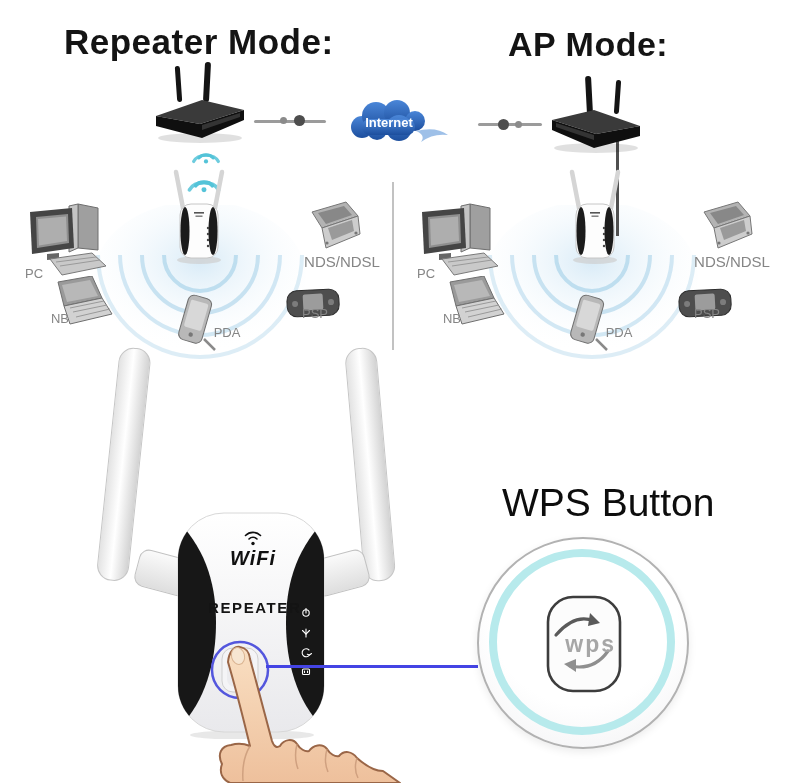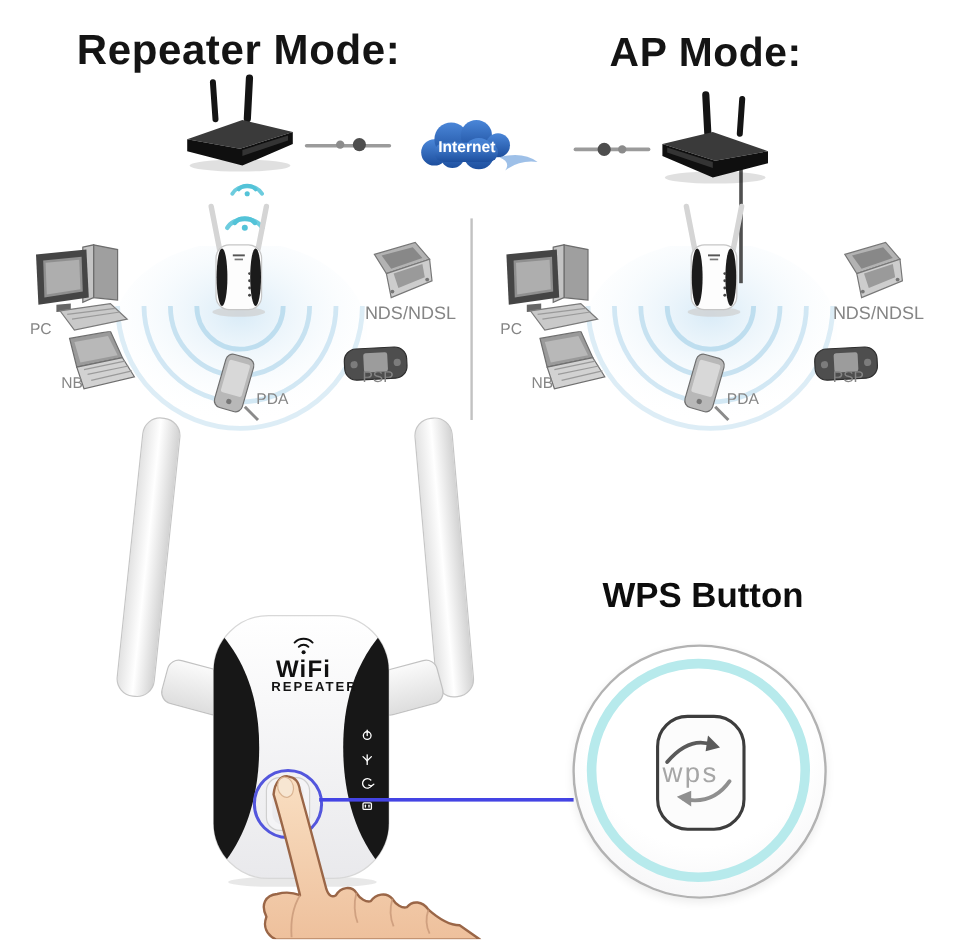--- a/index.html
+++ b/index.html
@@ -22,35 +22,35 @@
   .antenna{
     width:30px;height:232px;border-radius:15px;
     background:linear-gradient(90deg,#e3e3e3,#ffffff 45%,#d2d2d2);
     border:1px solid #c6c6c6;transform-origin:50% 0;
   }
   .hinge{
     width:54px;height:36px;border-radius:10px;
     background:linear-gradient(180deg,#fafafa,#dedede);
     border:1px solid #c2c2c2;
   }
-  .logo-wifi{font-size:20px;font-weight:bold;color:#101010;text-align:center;letter-spacing:1px;}
-  .logo-repeater{font-size:11px;font-weight:bold;color:#141414;text-align:right;letter-spacing:1.6px;}
+  .logo-wifi{font-size:20px;font-weight:bold;color:#101010;text-align:center;letter-spacing:1px;font-style:italic;}
+  .logo-repeater{font-size:15px;font-weight:bold;color:#141414;text-align:right;letter-spacing:1.6px;margin-top:32px;}
   .blue-line{height:3px;background:#4444e4;}
   .callout-circle{
     width:208px;height:208px;border-radius:50%;
     border:2px solid #b2b2b2;
     background:radial-gradient(circle at 50% 35%, #ffffff 55%, #f0f0f2 100%);
     box-shadow:0 3px 8px rgba(0,0,0,.08);
   }
   .callout-ring{
     position:absolute;left:10px;top:10px;width:170px;height:170px;border-radius:50%;
     border:8px solid #b7eaec;
   }
-  .wps-text{font-size:23px;color:#a6a6a6;text-align:left;letter-spacing:2px;font-weight:400;}
-  .wps-title{font-size:29px;font-weight:700;color:#0d0d0d;white-space:nowrap;}
+  .wps-text{font-size:23px;color:#a6a6a6;text-align:right;letter-spacing:2px;font-weight:700;}
+  .wps-title{font-size:39px;font-weight:400;color:#0d0d0d;white-space:nowrap;}
 </style>
 </head>
 <body>
 
 <div id="canvas">
 
   <div class="abs mode-title" style="left:64px;top:22px;">Repeater Mode:</div>
   <div class="abs mode-title" style="left:508px;top:25px;font-size:34px;">AP Mode:</div>
 
   <div class="abs divider" style="left:392px;top:182px;height:168px;"></div>

